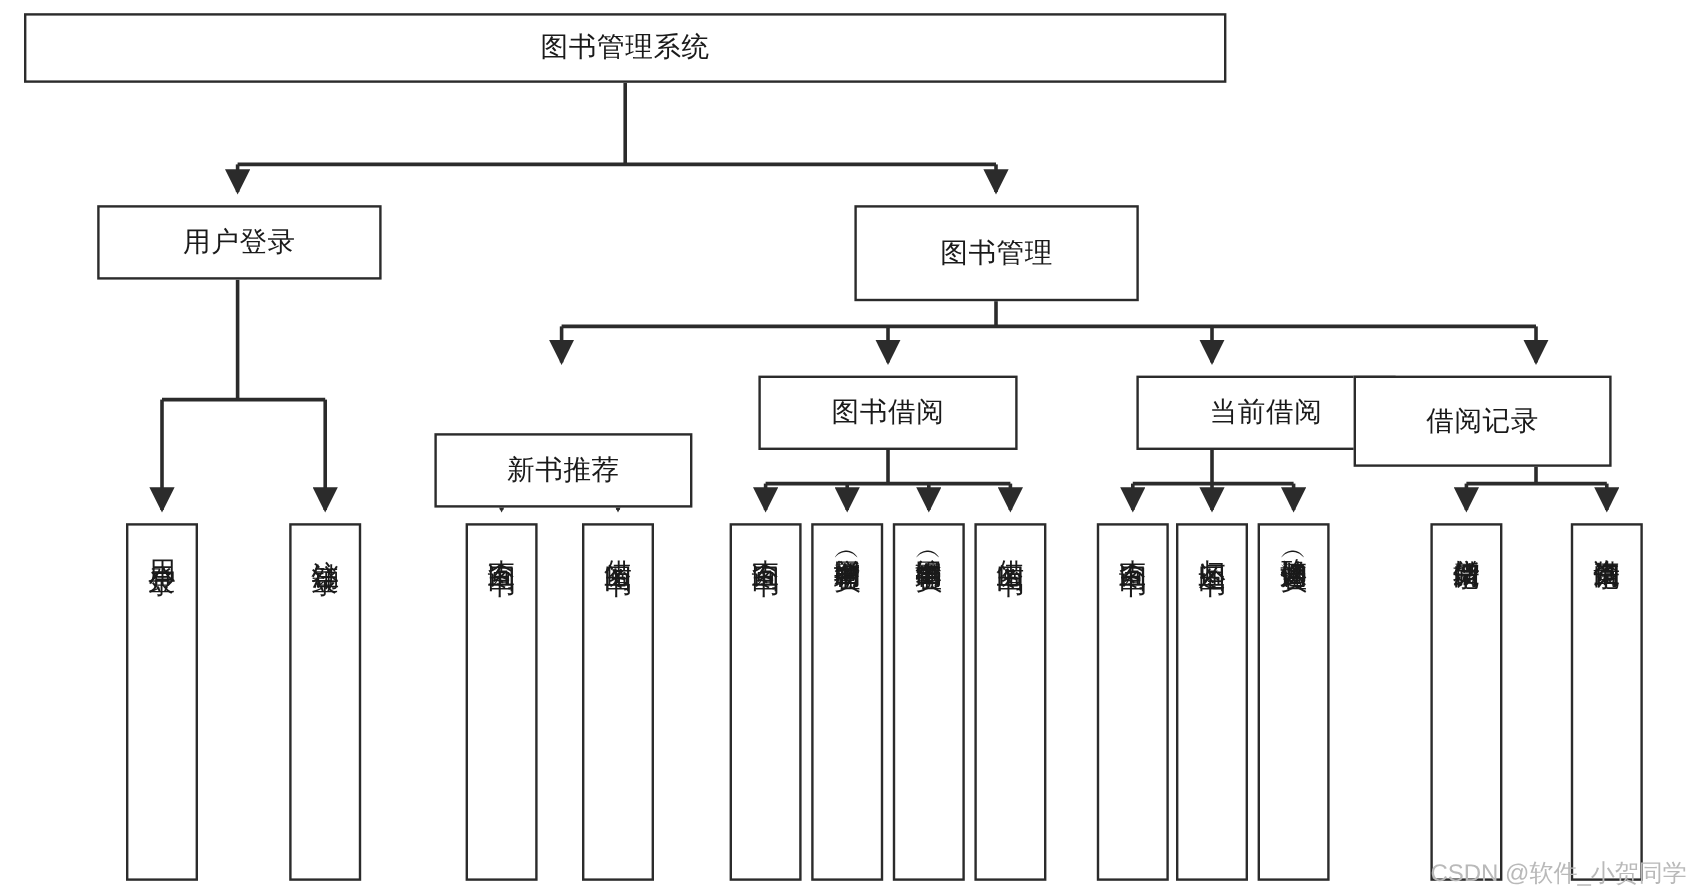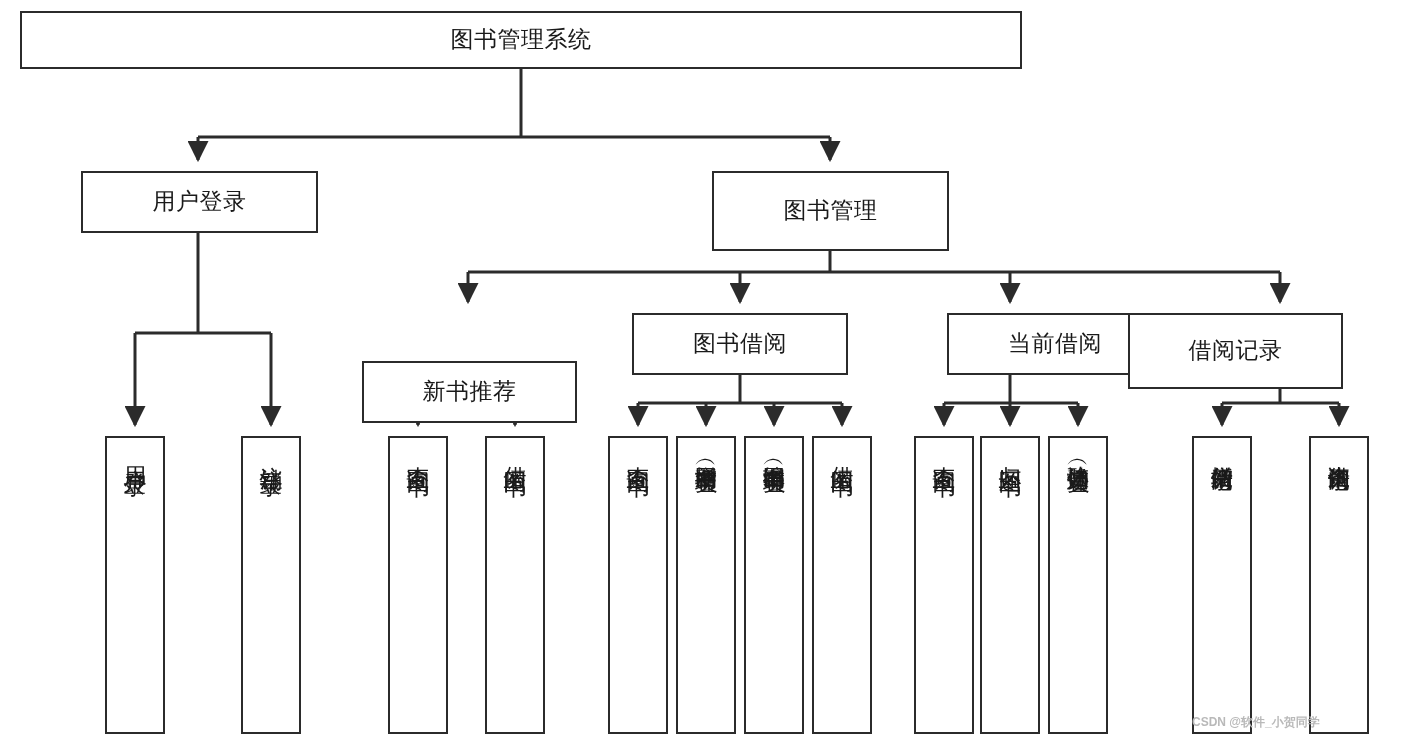--- a/index.html
+++ b/index.html
@@ -56,25 +56,24 @@
     line-height: 1;
   }
   .node.vert.tight .label {
     font-size: 22px;
     letter-spacing: 1px;
   }
   #watermark {
     position: absolute;
     left: 1192px;
     top: 714px;
-    font-size: 12px;
+    font-size: 20px;
     color: #b9b9b9;
     white-space: nowrap;
     font-family: "Liberation Sans", "DejaVu Sans", sans-serif;
-    font-weight: bold;
   }
 </style>
 </head>
 <body>
 
 <div id="canvas">
 
   <svg id="wires" viewBox="0 0 1405 747" xmlns="http://www.w3.org/2000/svg">
     <defs>
       <marker id="arrow" viewBox="0 0 10 10" refX="9" refY="5" markerWidth="7" markerHeight="7" orient="auto-start-reverse">

